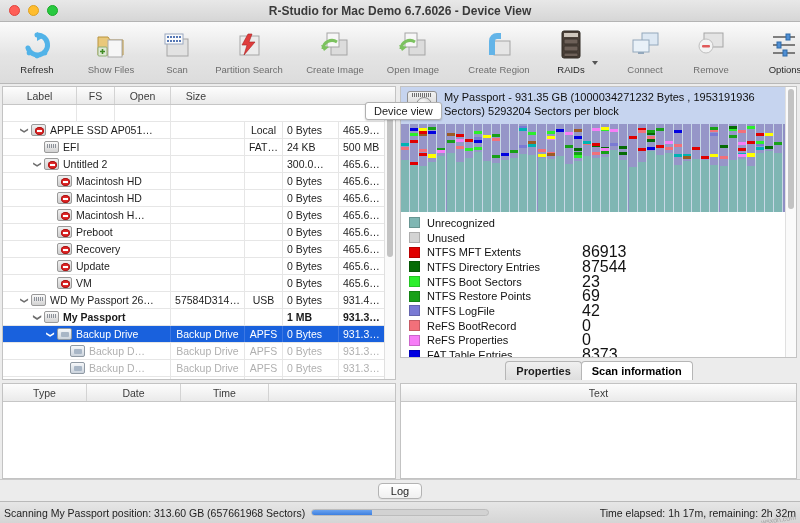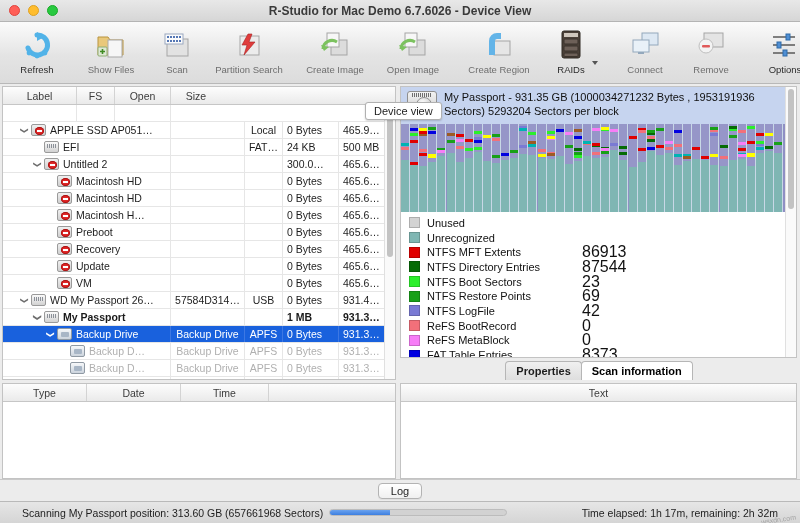--- a/index.html
+++ b/index.html
@@ -208,21 +208,21 @@
   .logbtn {
     font-size: 11px; background: linear-gradient(#ffffff,#f0f0f0);
     border: 1px solid #b3b3b3; border-radius: 4px; padding: 1px 12px; color: #1d1d1d;
     box-shadow: 0 1px 0 rgba(0,0,0,.05); cursor: default;
   }
 
   
   .statusbar {
     height: 22px; flex: none; display: flex; align-items: center;
     background: linear-gradient(#e6e6e6,#d5d5d5);
-    border-top: 1px solid #b9b9b9; padding: 0 22px; position: relative; justify-content: space-between;
+    border-top: 1px solid #b9b9b9; padding: 0 4px; position: relative; justify-content: space-between;
   }
   .st-left { font-size: 10.5px; color: #1d1d1d; white-space: nowrap; }
   .progress {
     width: 178px; height: 7px; margin-left: 6px; border-radius: 4px;
     background: #d2d2d2; border: 1px solid #bcbcbc; overflow: hidden;
   }
   .progress > i { display: block; height: 100%; background: linear-gradient(#6ba3ef,#3d7fe0); }
   .st-right { margin-left: auto; font-size: 10.5px; color: #1d1d1d; white-space: nowrap; }
   .watermark {
     position: absolute; right: 4px; bottom: 0px; font-size: 7px;
@@ -876,27 +876,27 @@
               <div class="stripe" style="top: 9.59336px; background: rgb(255, 255, 0);"></div>
               <div class="stripe" style="top: 22.0862px; background: rgb(5, 107, 5);"></div>
             </div>
             <div class="mapcol" style="left: 373.1px; width: 9.1px;">
               <div class="teal" style="height: 58.2642px;"></div>
               <div class="stripe" style="top: 18.7408px; background: rgb(24, 160, 24);"></div>
             </div>
           </div>
         <div class="legend" id="legend">
             <div class="lrow">
+              <span class="sw" style="background: rgb(127, 182, 179);"></span>
+              <span class="lname">Unrecognized</span>
+              <span class="lval"></span>
+            </div>
+            <div class="lrow">
               <span class="sw" style="background: rgb(211, 211, 211);"></span>
               <span class="lname">Unused</span>
-              <span class="lval"></span>
-            </div>
-            <div class="lrow">
-              <span class="sw" style="background: rgb(127, 182, 179);"></span>
-              <span class="lname">Unrecognized</span>
               <span class="lval"></span>
             </div>
             <div class="lrow">
               <span class="sw" style="background: rgb(224, 0, 0);"></span>
               <span class="lname">NTFS MFT Extents</span>
               <span class="lval">86913</span>
             </div>
             <div class="lrow">
               <span class="sw" style="background: rgb(5, 107, 5);"></span>
               <span class="lname">NTFS Directory Entries</span>
@@ -917,21 +917,21 @@
               <span class="lname">NTFS LogFile</span>
               <span class="lval">42</span>
             </div>
             <div class="lrow">
               <span class="sw" style="background: rgb(242, 112, 122);"></span>
               <span class="lname">ReFS BootRecord</span>
               <span class="lval">0</span>
             </div>
             <div class="lrow">
               <span class="sw" style="background: rgb(247, 125, 247);"></span>
-              <span class="lname">ReFS MetaBlock</span>
+              <span class="lname">ReFS Properties</span>
               <span class="lval">0</span>
             </div>
             <div class="lrow">
               <span class="sw" style="background: rgb(0, 0, 224);"></span>
               <span class="lname">FAT Table Entries</span>
               <span class="lval">8373</span>
             </div>
           </div>
         <div class="scrollbar-v" style="top:0;">
           <div class="scrollthumb" style="height:120px"></div>

